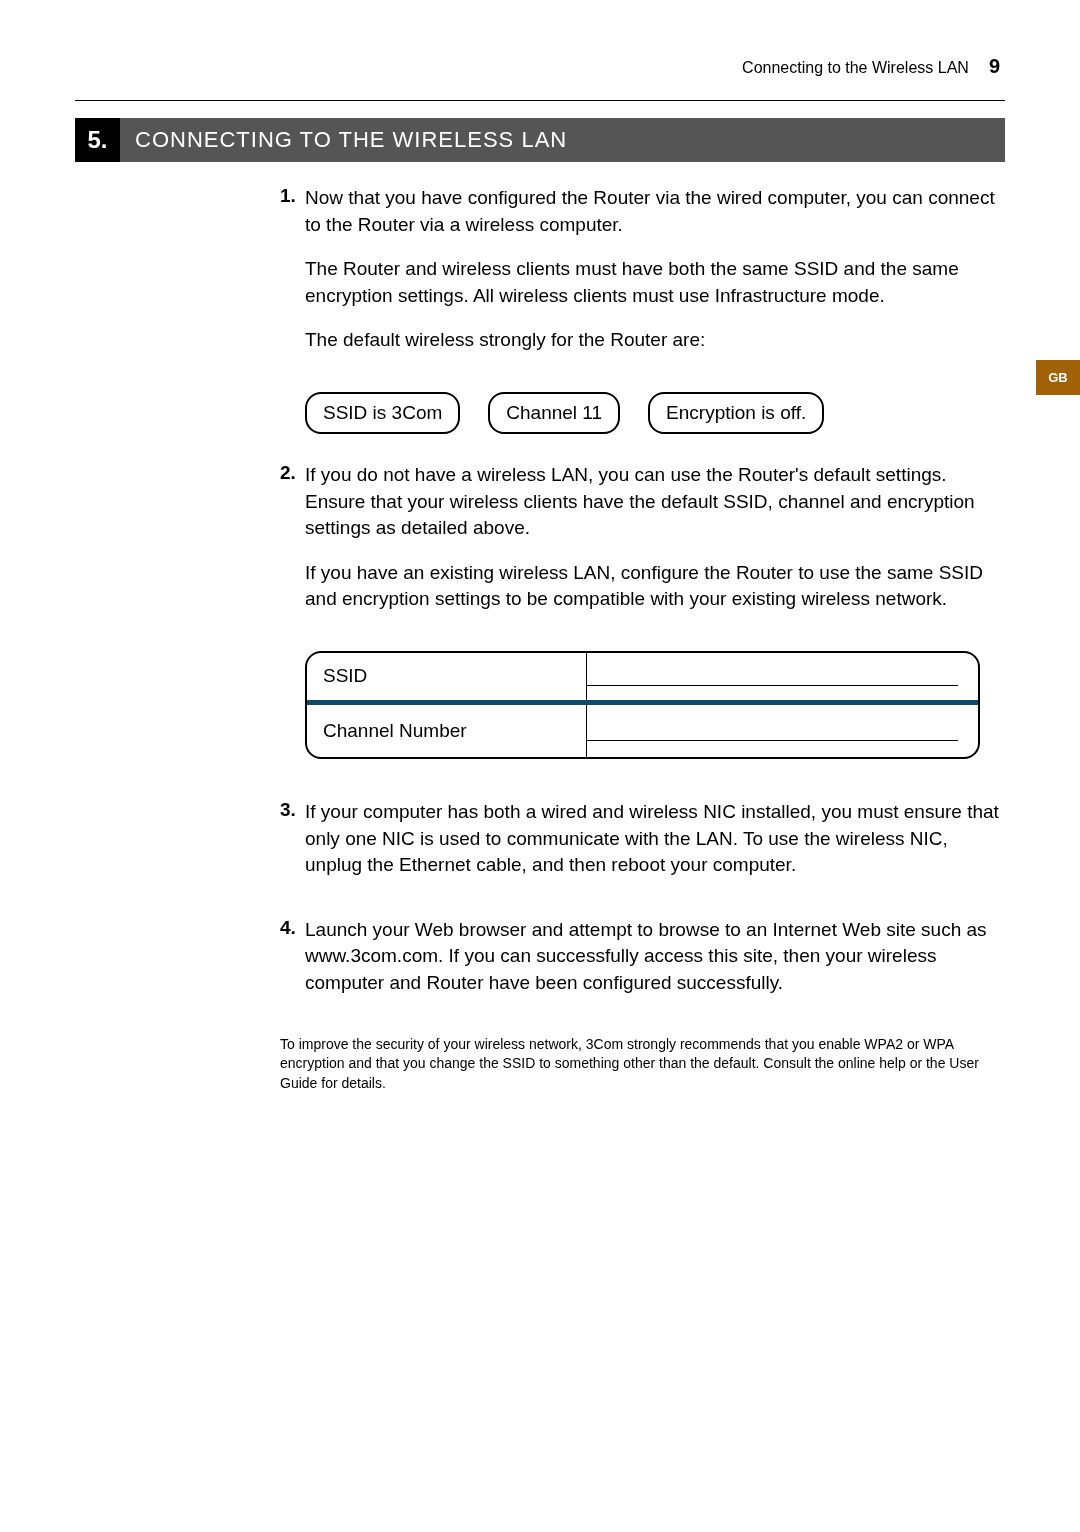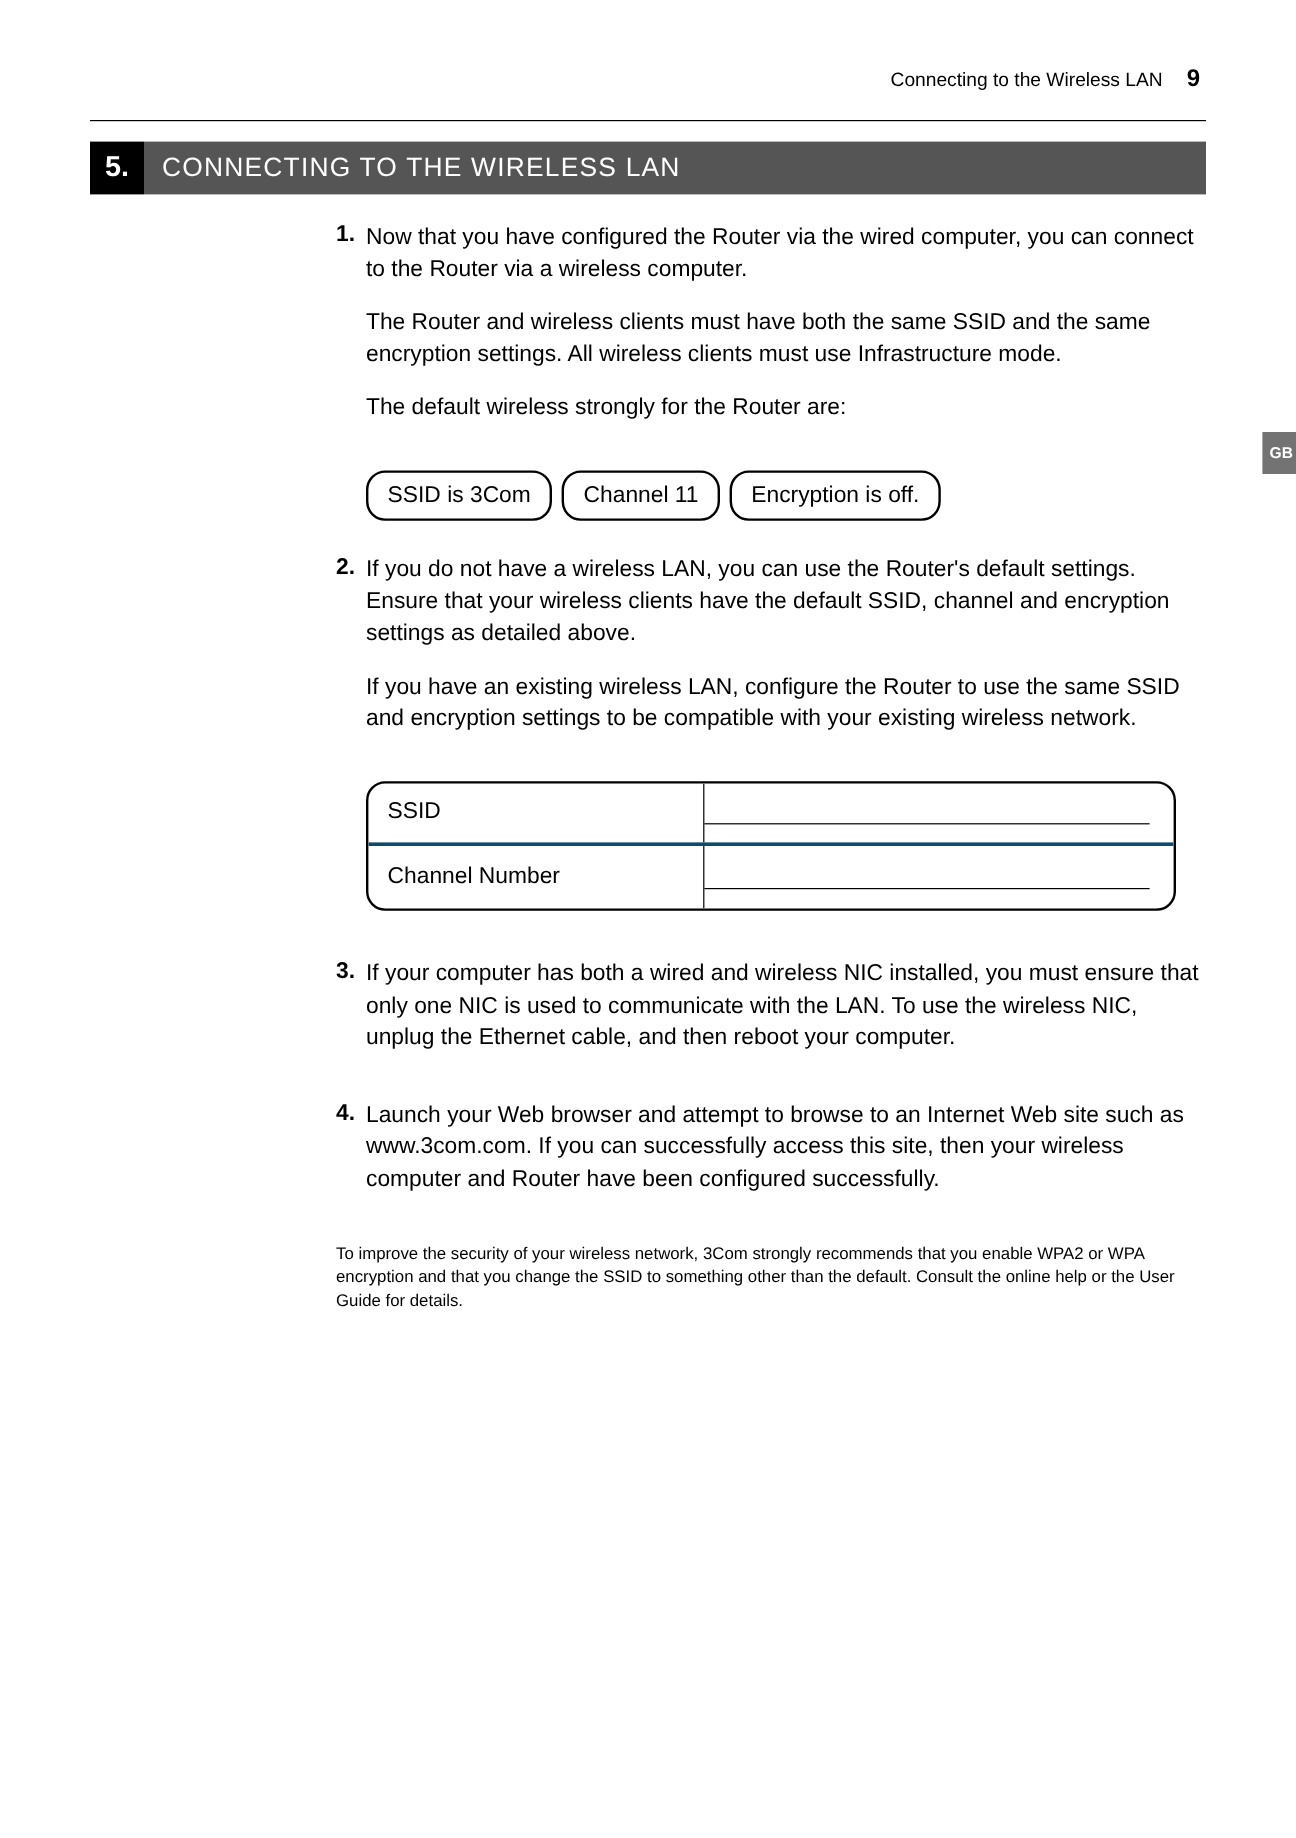--- a/index.html
+++ b/index.html
@@ -84,21 +84,21 @@
     }
     .step-body {
       font-size: 19px;
       line-height: 1.4;
     }
     .step-body p {
       margin-bottom: 18px;
     }
     .pills {
       display: flex;
-      gap: 8px;
+      gap: 28px;
       margin-top: 18px;
       margin-bottom: 28px;
       margin-left: 25px;
     }
     .pill {
       border: 2px solid #000;
       border-radius: 16px;
       padding: 8px 16px;
       font-size: 19px;
     }
@@ -110,21 +110,21 @@
       border-radius: 16px;
       overflow: hidden;
       width: 675px;
     }
     .settings-row {
       display: flex;
       align-items: center;
       height: 52px;
     }
     .settings-row:first-child {
-      border-bottom: 3px solid #0c4a6e;
+      border-bottom: 5px solid #0c4a6e;
       text-align: center;
     }
     .settings-label {
       width: 280px;
       padding-left: 16px;
       font-size: 19px;
       border-right: 1px solid #000;
       height: 100%;
       display: flex;
       align-items: center;
@@ -143,26 +143,26 @@
     .closing-para {
       margin-left: 0;
       font-size: 14px;
       line-height: 1.4;
       margin-top: 12px;
     }
     .lang-tab {
       position: absolute;
       top: 360px;
       right: 0;
-      background: #737373;
+      background: #a16207;
       color: #fff;
       font-size: 13px;
       font-weight: bold;
       padding: 10px 6px;
-      width: 28px;
+      width: 44px;
       text-align: center;
     }
     .bold {
       font-weight: normal;
     }
   </style>
 </head>
 <body>
 
 <div class="page-header">

